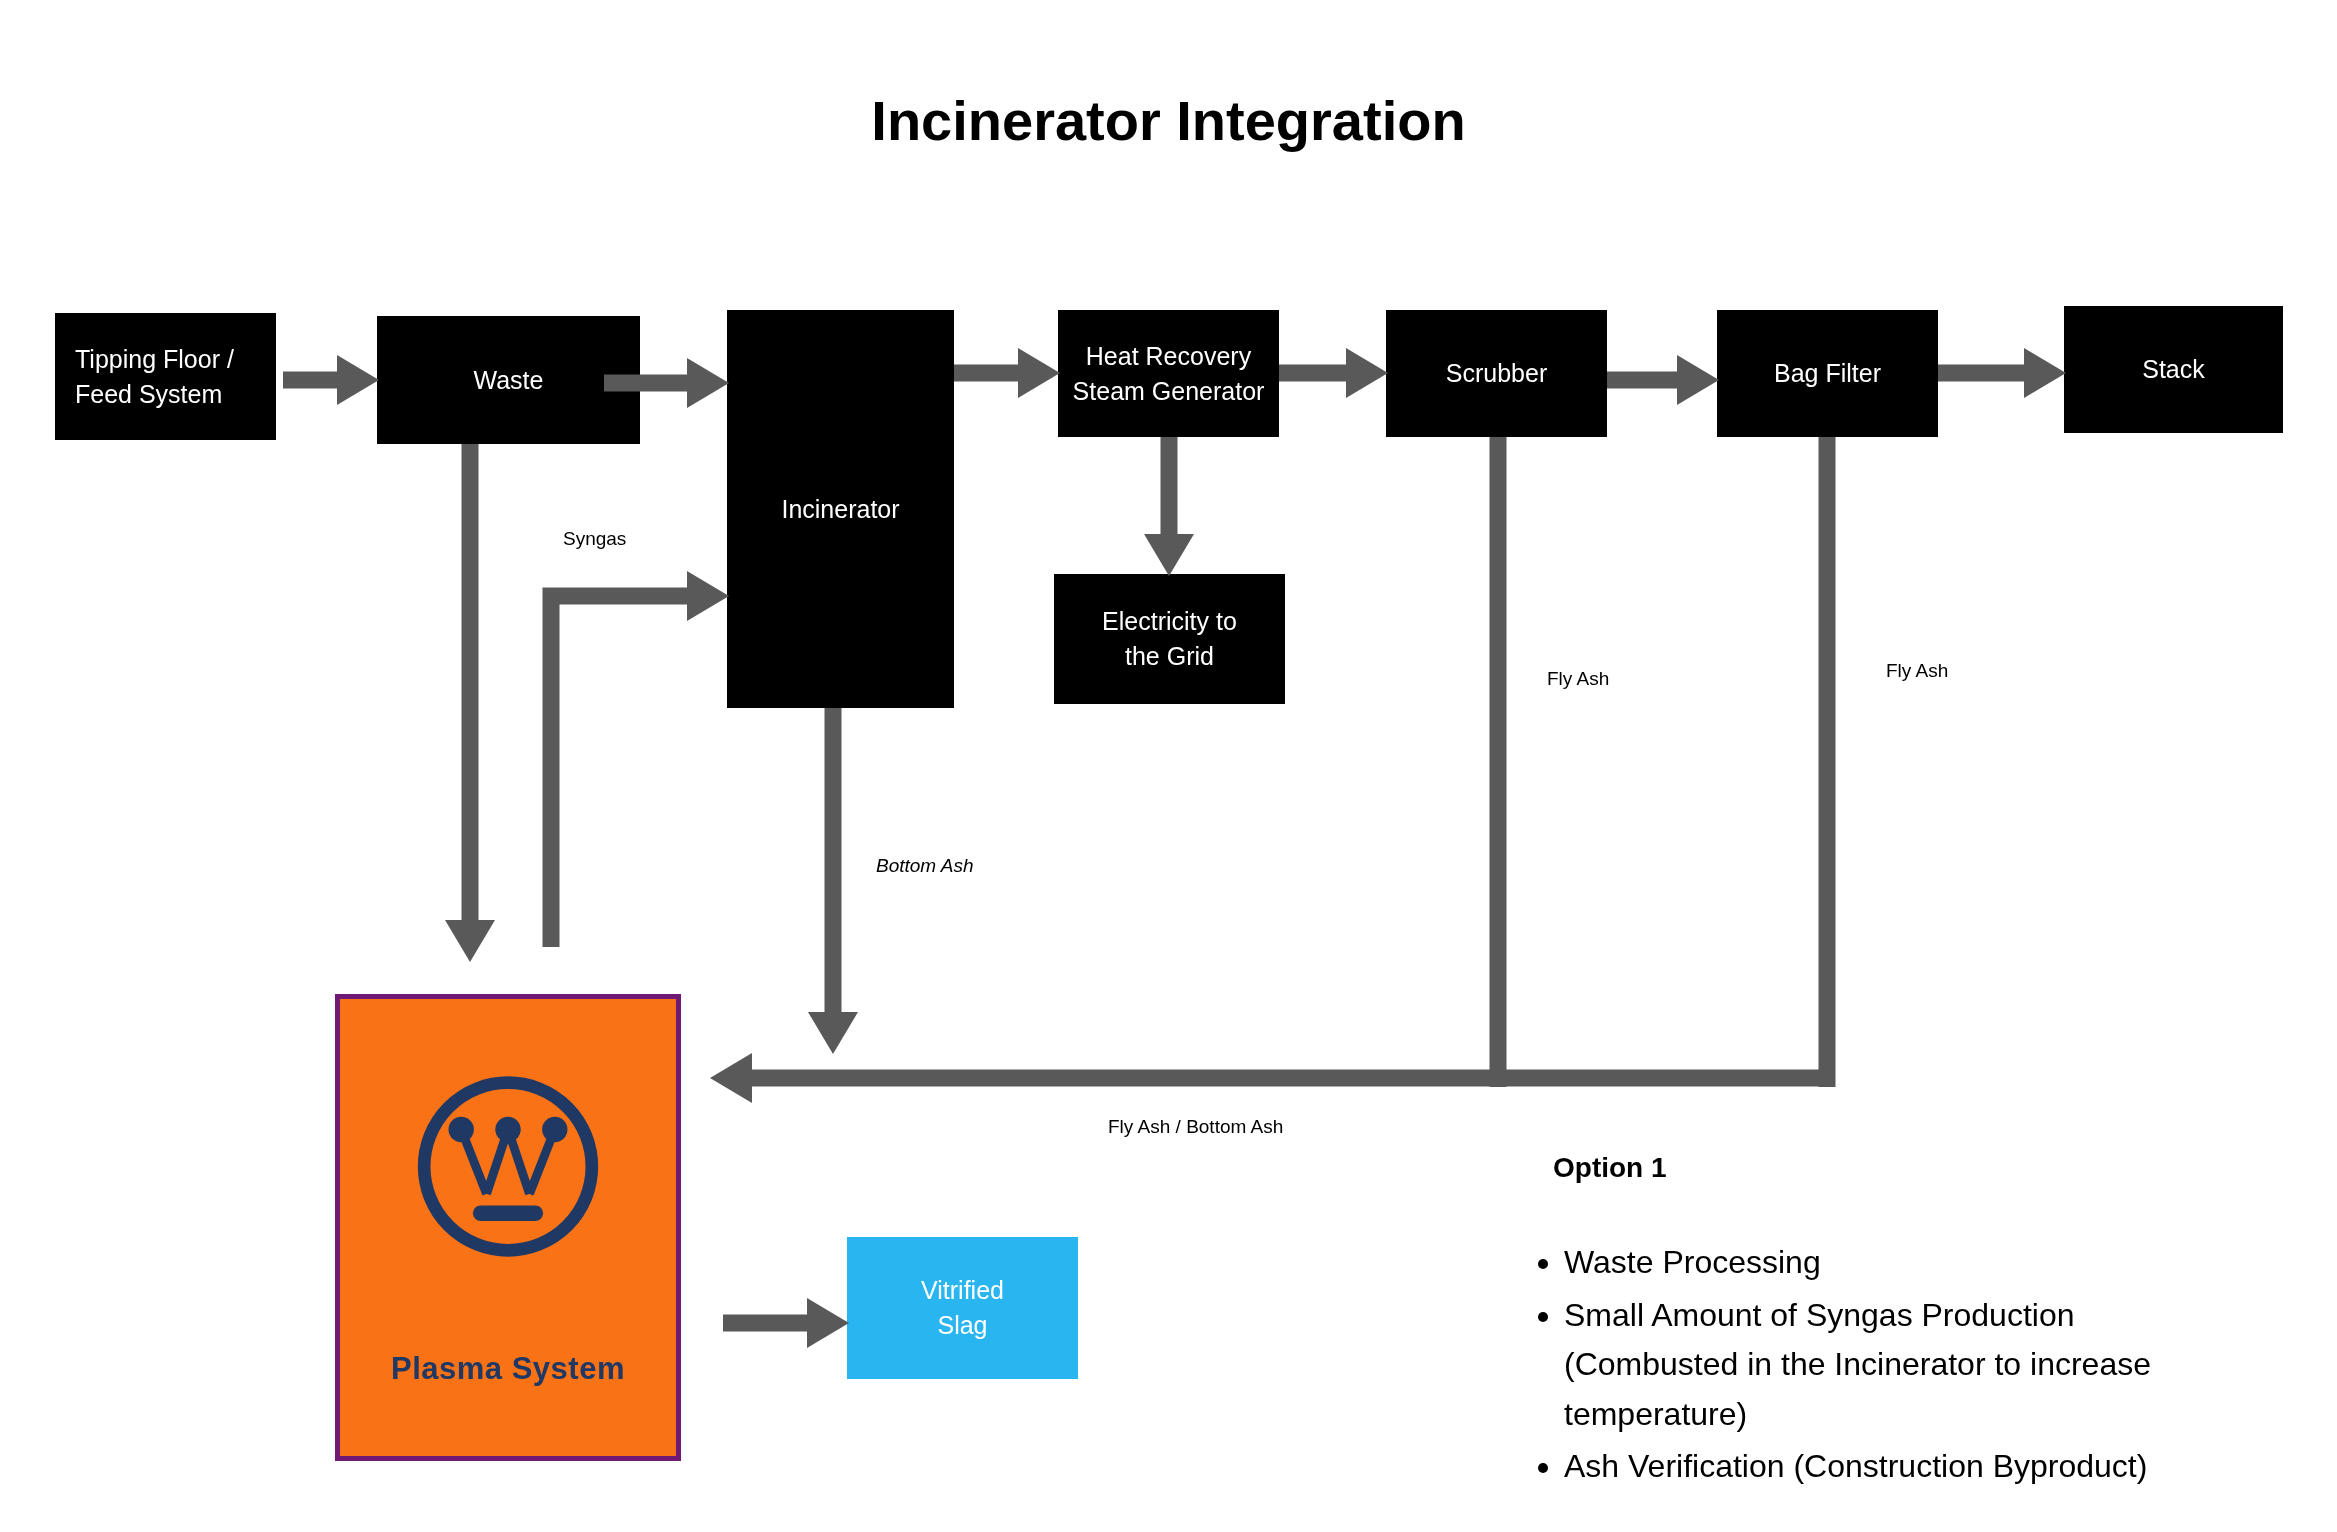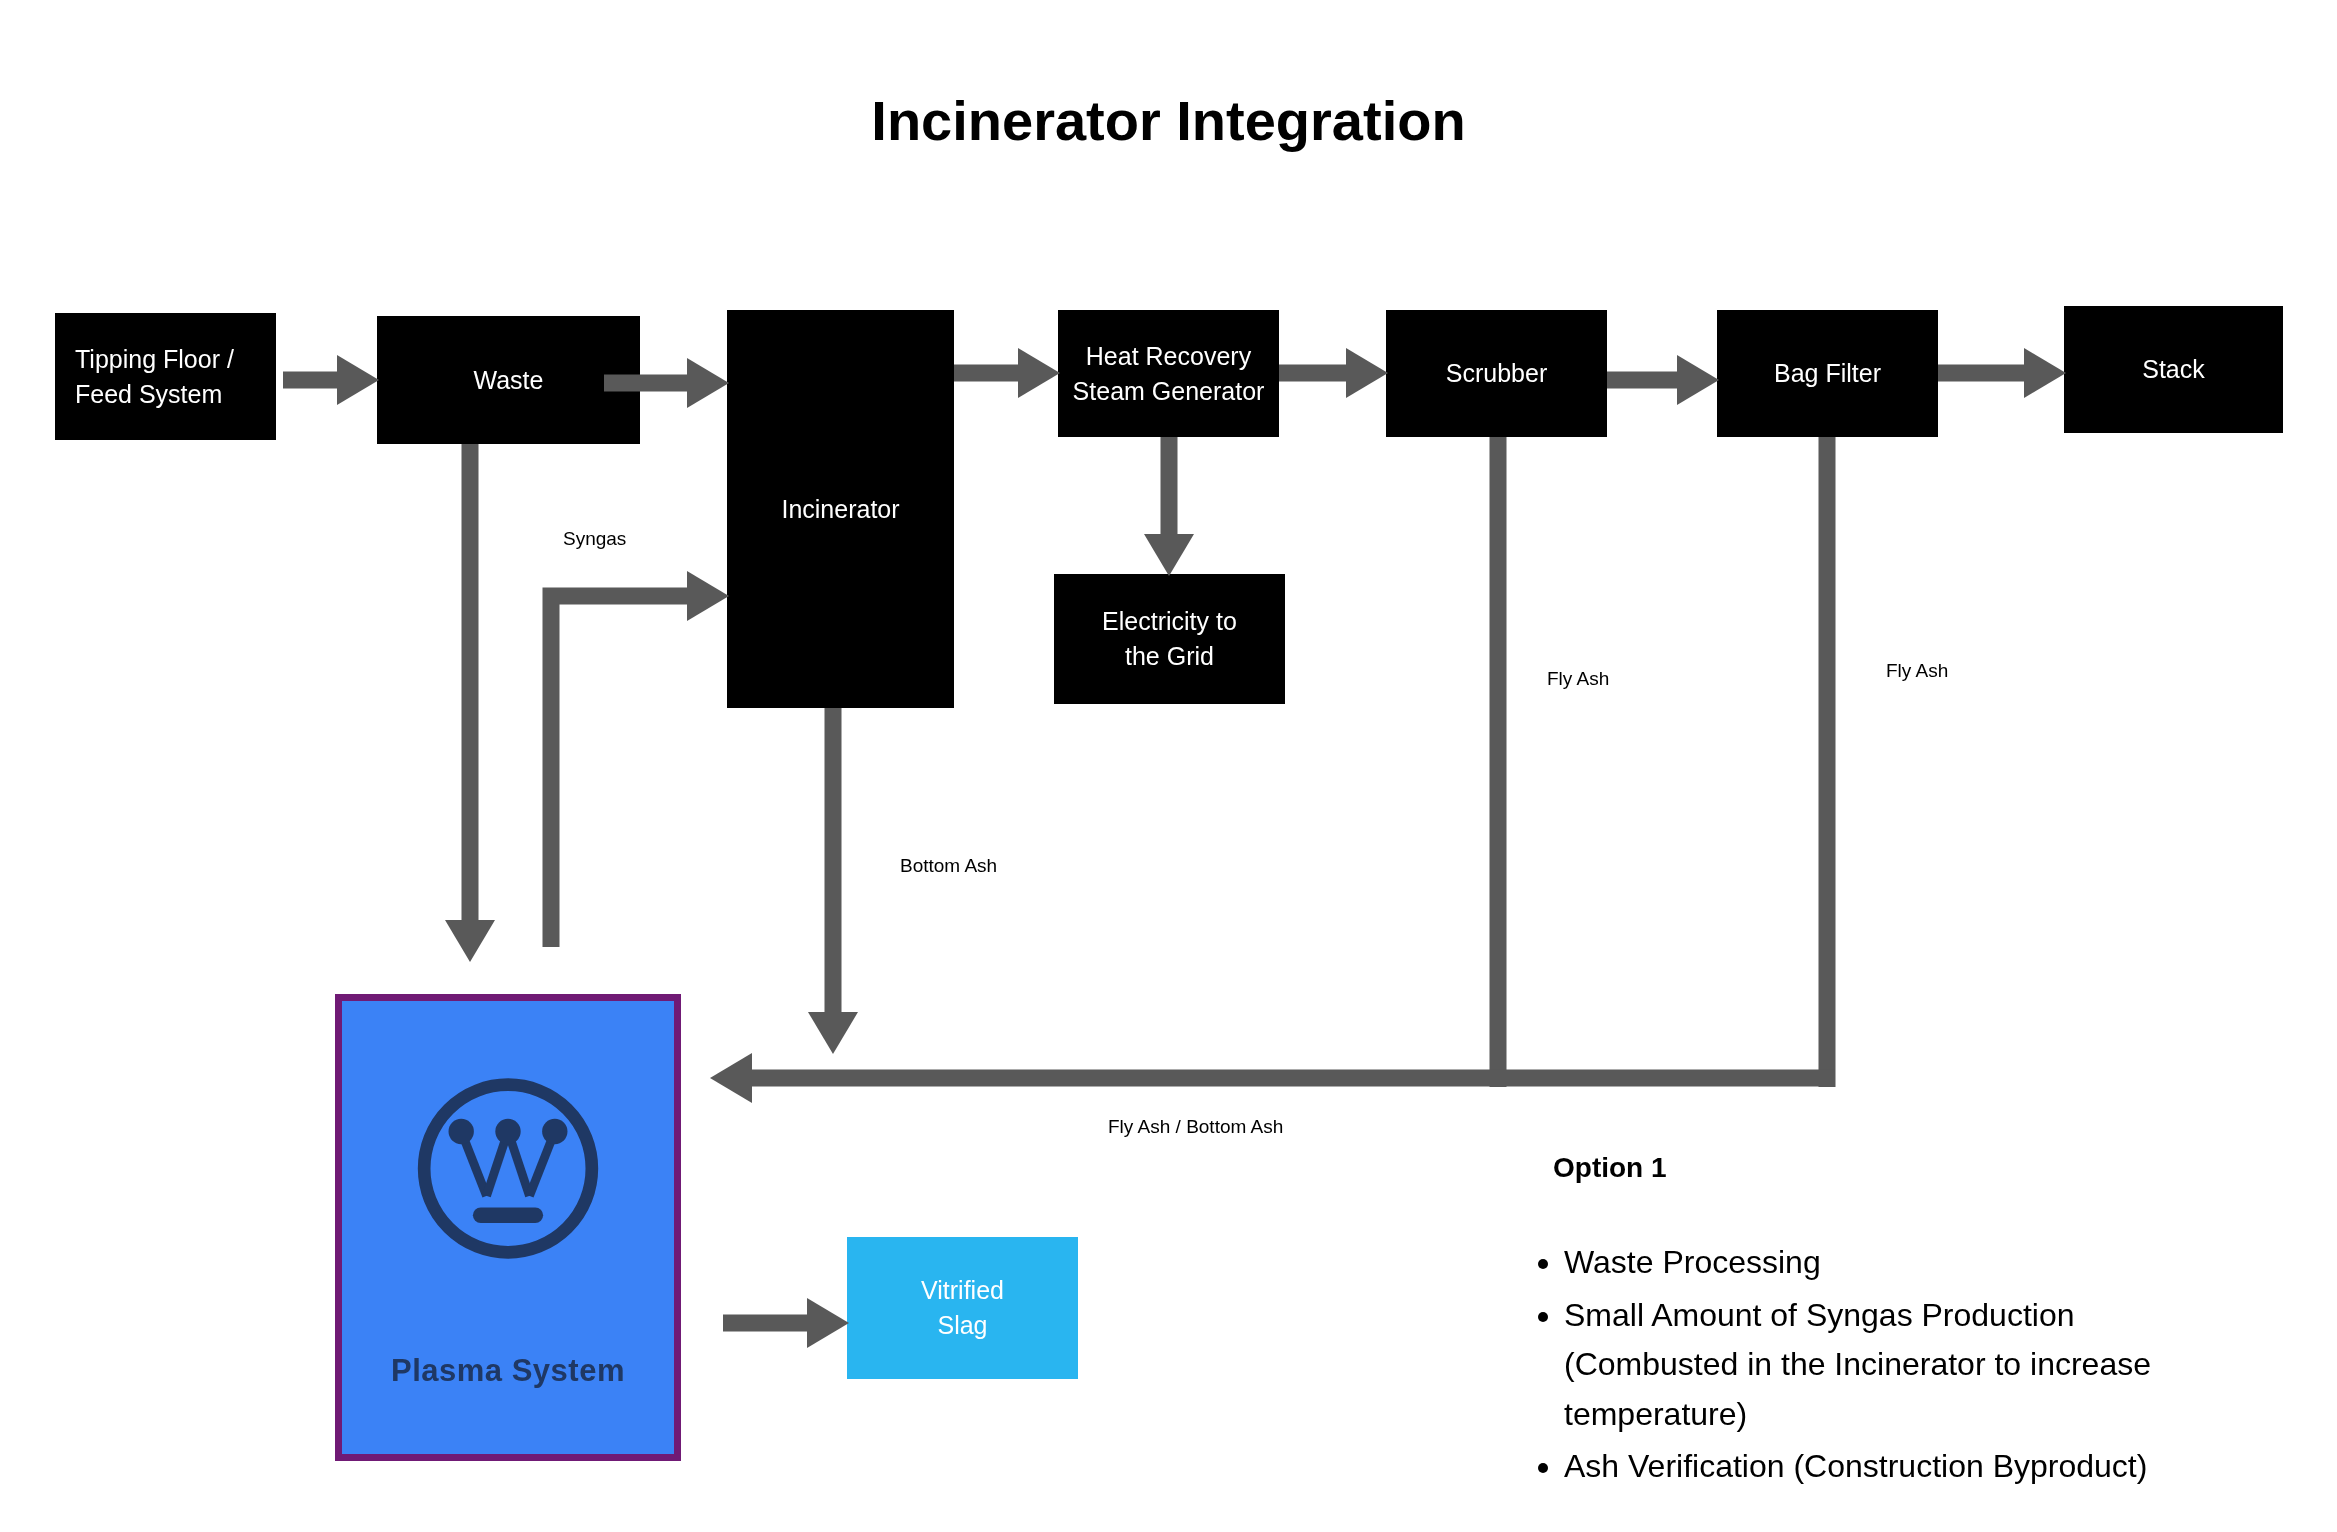--- a/index.html
+++ b/index.html
@@ -28,31 +28,31 @@
   #node-incinerator { left:727px; top:310px; width:227px; height:398px; }
   #node-hrsg { left:1058px; top:310px; width:221px; height:127px; }
   #node-scrubber { left:1386px; top:310px; width:221px; height:127px; }
   #node-bagfilter { left:1717px; top:310px; width:221px; height:127px; }
   #node-stack { left:2064px; top:306px; width:219px; height:127px; }
   #node-electricity { left:1054px; top:574px; width:231px; height:130px; }
   #node-slag { left:847px; top:1237px; width:231px; height:142px; background:#29b5f0; }
 
   #plasma-box {
     position:absolute; left:335px; top:994px; width:346px; height:467px;
-    background:#3b82f6; border:7px solid #701a75; box-sizing:border-box;
+    background:#f97316; border:5px solid #701a75; box-sizing:border-box;
   }
   #plasma-box .logo { position:absolute; left:50%; top:70px; transform:translateX(-50%); }
   #plasma-box .plasma-label {
     position:absolute; left:0; top:352px; width:100%; text-align:center;
     color:#1f3864; font-size:31px; font-weight:bold; letter-spacing:0.5px;
   }
 
   .edge-label { position:absolute; font-size:19px; color:#000; white-space:nowrap; }
   #label-syngas { left:563px; top:528px; }
-  #label-bottomash { left:900px; top:855px; }
+  #label-bottomash { left:876px; top:855px;font-style:italic; }
   #label-flyash-scrub { left:1547px; top:668px; }
   #label-flyash-bag { left:1886px; top:660px; }
   #label-flyash-bottomash { left:1108px; top:1116px; }
 
   .arrows { position:absolute; left:0; top:0; pointer-events:none; }
 
   #notes-heading { position:absolute; left:1553px; top:1152px; font-size:28px; font-weight:bold; }
   #notes-list {
     position:absolute; left:1528px; top:1238px; width:700px;
     font-size:32px; line-height:1.55;

